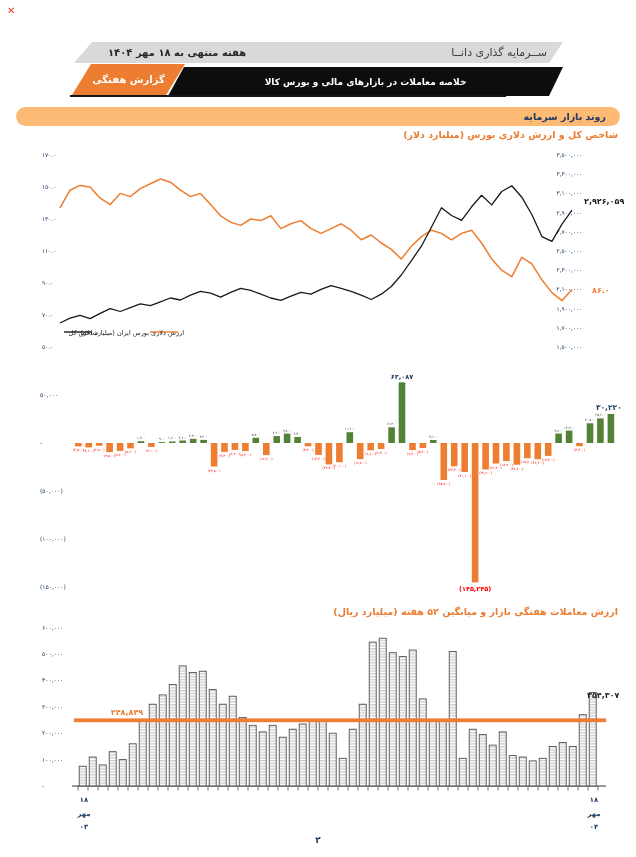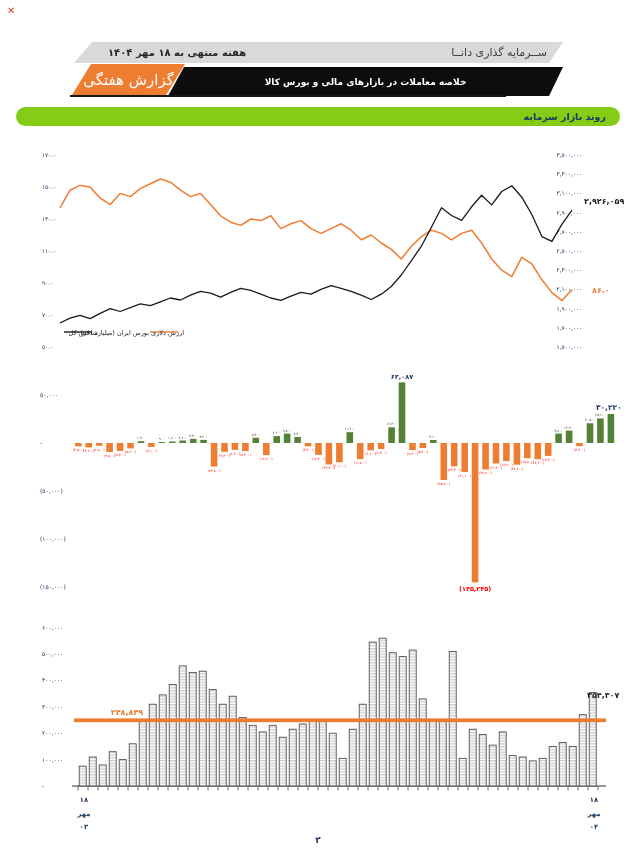--- a/index.html
+++ b/index.html
@@ -13,25 +13,25 @@
     padding:0 16px 0 34px;box-sizing:border-box;}
   .brand{font-size:11px;color:#404040;letter-spacing:.5px;margin-left:28px;}
   .hdate{font-size:10px;font-weight:bold;color:#262626;}
   .hdr-black{left:168px;top:67px;width:395px;height:29px;background:#0d0d0d;
     clip-path:polygon(16px 0,100% 0,calc(100% - 14px) 100%,0 100%);
     display:flex;align-items:center;justify-content:center;}
   .hdr-black span{color:#fff;font-size:9px;font-weight:bold;}
   .hdr-orange{left:72px;top:64px;width:113px;height:31px;background:#ED7D31;
     clip-path:polygon(19px 0,100% 0,calc(100% - 19px) 100%,0 100%);
     display:flex;align-items:center;justify-content:center;}
-  .hdr-orange span{color:#fff;font-size:15px;font-weight:normal;text-align:right;}
+  .hdr-orange span{color:#fff;font-size:10px;font-weight:bold;text-align:right;}
   .hdr-rule{left:70px;top:95px;width:436px;height:2px;background:#161616;}
   .logo{left:552px;top:36px;width:72px;text-align:center;}
   .logo-text{font-size:11px;font-weight:bold;color:#1f3150;margin-top:1px;}
-  .pill{left:16px;top:107px;right:16px;height:19px;background:#84cc16;border-radius:10px;
+  .pill{left:16px;top:107px;right:16px;height:19px;background:#fdba74;border-radius:10px;
     display:flex;align-items:center;padding-right:14px;box-sizing:border-box;
     color:#1F3864;font-weight:bold;font-size:9.5px;}
   .ctitle{right:18px;color:#ED7D31;font-weight:bold;font-size:9.5px;}
   .c1t{top:129px;} .c2t{top:352px;} .c3t{top:606px;}
   .csvg{left:0;} 
   .pagenum{top:835px;left:0;width:100%;text-align:center;color:#1F3864;
     font-weight:bold;font-size:9px;}
 </style>
 </head>
 <body>
@@ -50,20 +50,22 @@
   <div class="abs hdr-orange">
     <span>گزارش هفتگی</span>
   </div>
   <div class="abs hdr-rule"></div>
 
 
   <div class="abs pill">
     <span>روند بازار سرمایه</span>
   </div>
 
+  <div class="abs ctitle c1t">شاخص کل و ارزش دلاری بورس (میلیارد دلار)</div>
+  <div class="abs ctitle c3t">ارزش معاملات هفتگی بازار و میانگین ۵۲ هفته (میلیارد ریال)</div>
 
   <svg id="c1" class="abs csvg" style="top:146px" width="636" height="206">
       <text x="42" y="11" font-family="DejaVu Sans" text-anchor="end" font-size="5.8" fill="#17375E">۱۷۰.۰</text>
       <text x="42" y="43" font-family="DejaVu Sans" text-anchor="end" font-size="5.8" fill="#17375E">۱۵۰.۰</text>
       <text x="42" y="75" font-family="DejaVu Sans" text-anchor="end" font-size="5.8" fill="#17375E">۱۳۰.۰</text>
       <text x="42" y="107" font-family="DejaVu Sans" text-anchor="end" font-size="5.8" fill="#17375E">۱۱۰.۰</text>
       <text x="42" y="139" font-family="DejaVu Sans" text-anchor="end" font-size="5.8" fill="#17375E">۹۰.۰</text>
       <text x="42" y="171" font-family="DejaVu Sans" text-anchor="end" font-size="5.8" fill="#17375E">۷۰.۰</text>
       <text x="42" y="203" font-family="DejaVu Sans" text-anchor="end" font-size="5.8" fill="#17375E">۵۰.۰</text>
       <text x="582" y="11" font-family="DejaVu Sans" text-anchor="start" font-size="5.8" fill="#17375E">۳,۵۰۰,۰۰۰</text>

